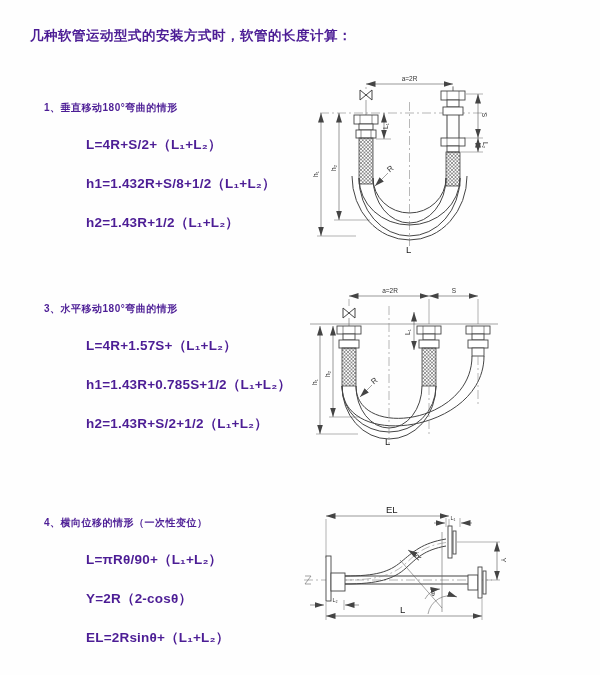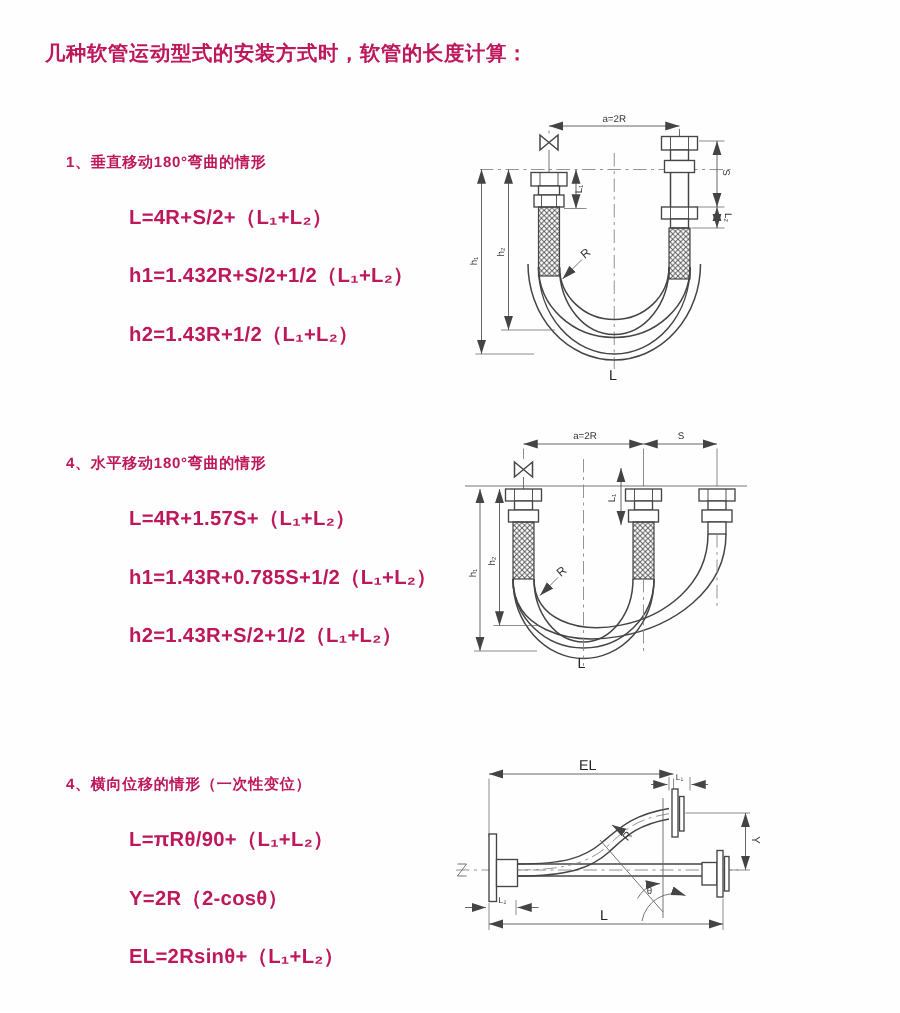--- a/index.html
+++ b/index.html
@@ -1,17 +1,17 @@
 <!DOCTYPE html>
 <html><head>
 <meta charset="utf-8">
 <style>
   html,body{margin:0;padding:0;background:#ffffff;}
   .page{position:relative;width:600px;height:675px;background:#fefefe;overflow:hidden;
-        font-family:"Liberation Sans","DejaVu Sans",sans-serif;color:#be185d;}
+        font-family:"Liberation Sans","DejaVu Sans",sans-serif;color:#4c1d95;}
   .title{position:absolute;left:30px;top:27px;font-size:13.5px;font-weight:bold;letter-spacing:.5px;}
   .section{position:absolute;left:44px;width:275px;}
   .sec1{top:101px}.sec2{top:302px}.sec3{top:516px}
   .sec-heading{font-size:10px;font-weight:bold;letter-spacing:.5px;}
   .formula{font-size:13.5px;font-weight:bold;margin-left:22px;margin-top:21px;letter-spacing:.2px;white-space:nowrap;padding-left:20px;}
   .diagram{position:absolute;}
   .d1{left:312px;top:72px}.d2{left:306px;top:282px}.d3{left:296px;top:498px}
   svg{display:block;}
   .obj{stroke:#454545;stroke-width:1;fill:none;}
   .objf{stroke:#454545;stroke-width:0.9;fill:#ffffff;}
@@ -38,21 +38,21 @@
         <path d="M0,3.5L3.5,0M0,0L3.5,3.5" stroke="#555" stroke-width="0.6"></path>
       </pattern>
     </defs>
   </svg>
 
   <div class="title">几种软管运动型式的安装方式时，软管的长度计算：</div>
 
   <div class="section sec1">
     <div class="sec-heading">1、垂直移动180°弯曲的情形</div>
     <div class="formula">L=4R+S/2+（L₁+L₂）</div>
-    <div class="formula">h1=1.432R+S/2+1/2（L₁+L₂）</div>
+    <div class="formula">h1=1.432R+S/8+1/2（L₁+L₂）</div>
     <div class="formula">h2=1.43R+1/2（L₁+L₂）</div>
   </div>
 
   <div class="diagram d1">
   <svg width="286" height="188" viewBox="0 0 286 188">
 
     <line class="cl" x1="8" y1="41" x2="178" y2="41"></line>
     <line class="cl" x1="97.5" y1="30" x2="97.5" y2="174"></line>
 
     <g>
@@ -132,21 +132,21 @@
     <g>
       <line class="thin" x1="76" y1="101" x2="63" y2="114" marker-end="url(#arr)"></line>
       <text class="lbl" x="80" y="99" text-anchor="middle" transform="rotate(-40 80 99)" style="font-size:8px">R</text>
     </g>
 
     <text class="lblb" x="94" y="181">L</text>
   </svg>
   </div>
 
   <div class="section sec2">
-    <div class="sec-heading">4、水平移动180°弯曲的情形</div>
+    <div class="sec-heading">3、水平移动180°弯曲的情形</div>
     <div class="formula">L=4R+1.57S+（L₁+L₂）</div>
     <div class="formula">h1=1.43R+0.785S+1/2（L₁+L₂）</div>
     <div class="formula">h2=1.43R+S/2+1/2（L₁+L₂）</div>
   </div>
 
   <div class="diagram d2">
   <svg width="294" height="172" viewBox="0 0 294 172">
 
     <g>
       <line class="dim" x1="43" y1="14" x2="123" y2="14" marker-start="url(#arr)" marker-end="url(#arr)"></line>

